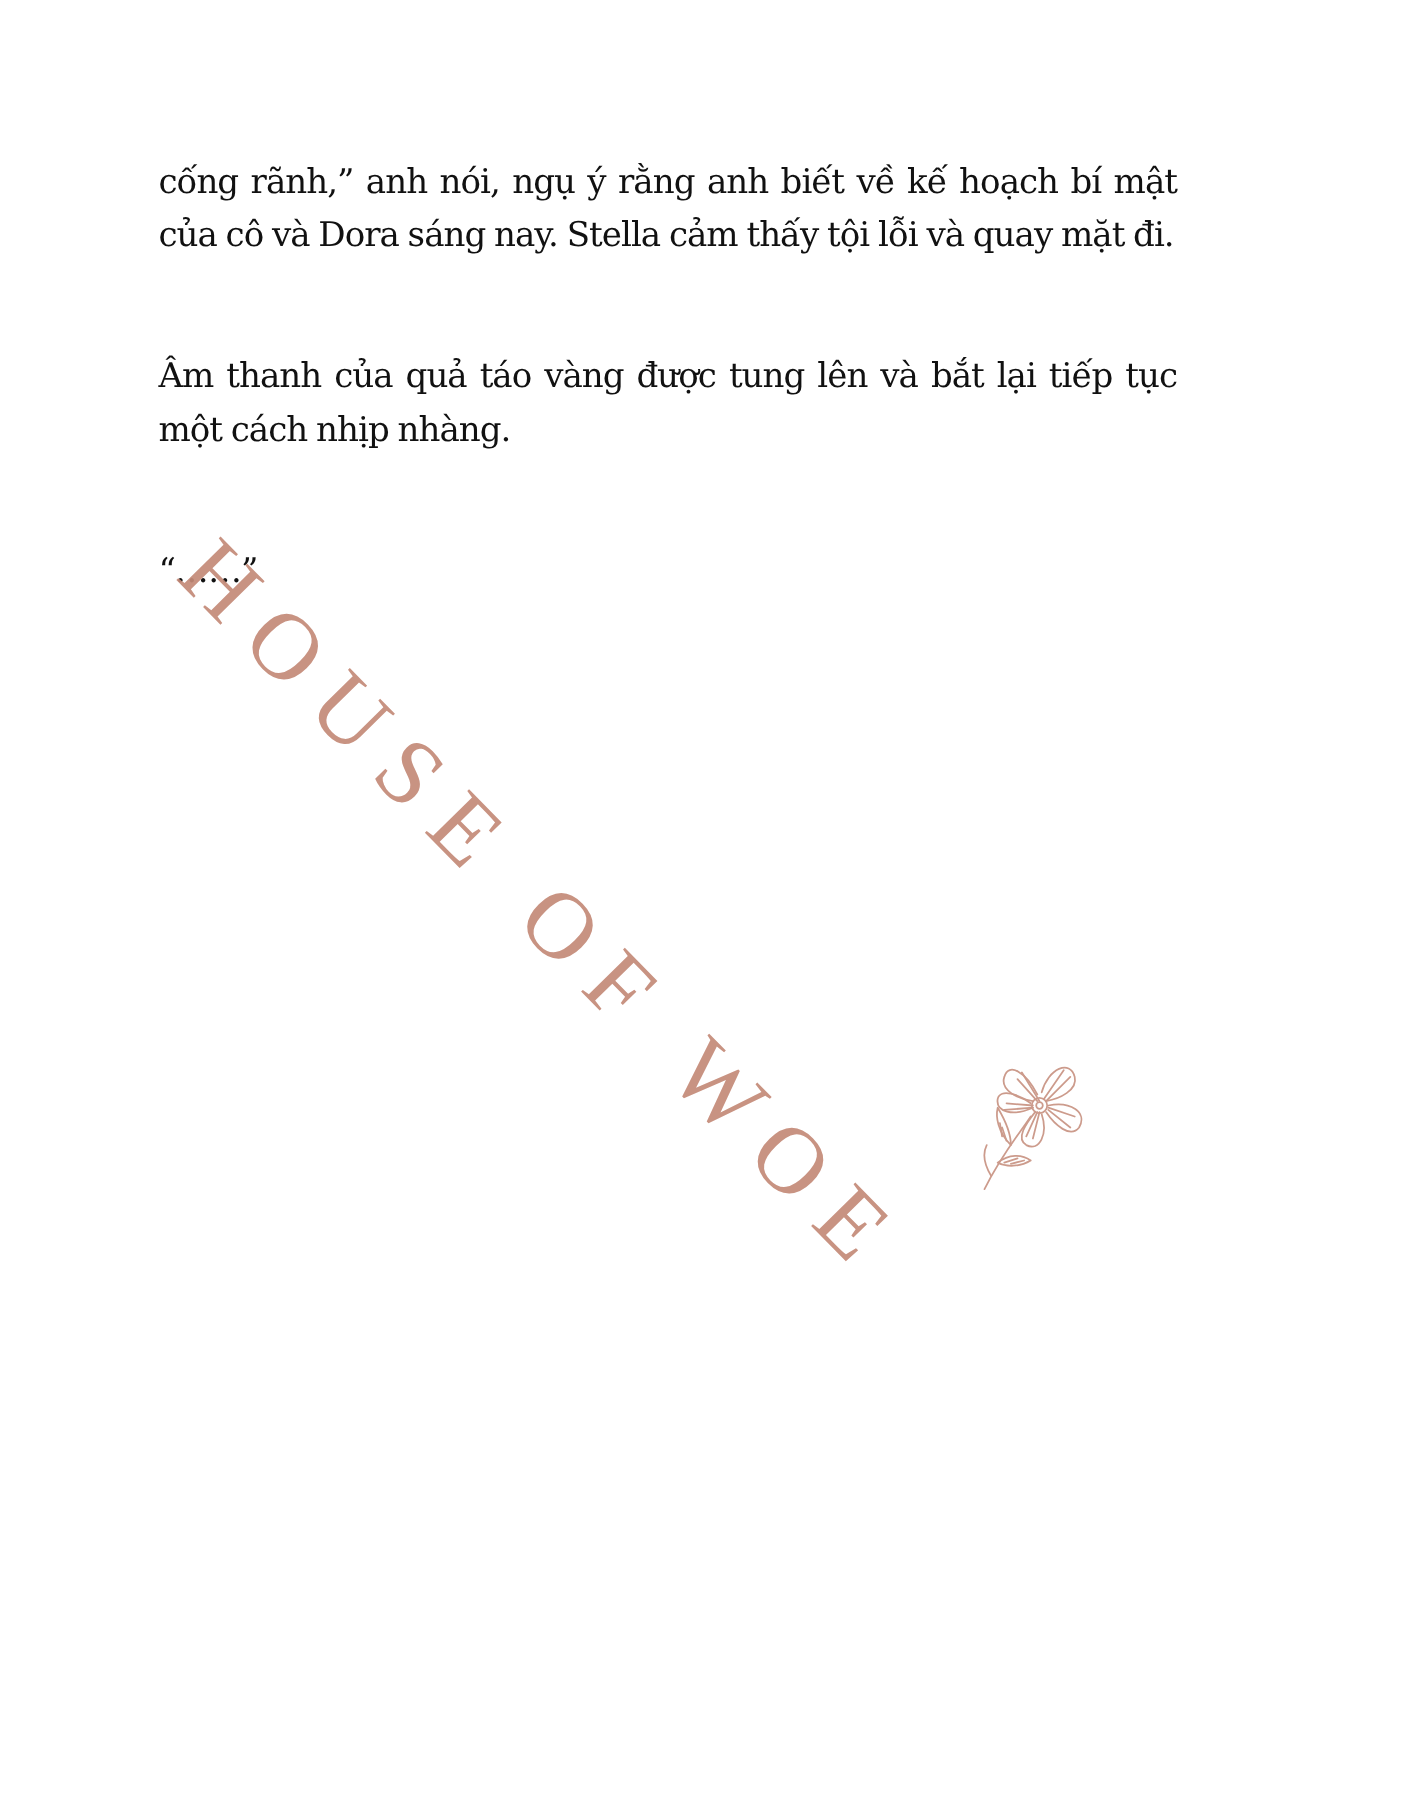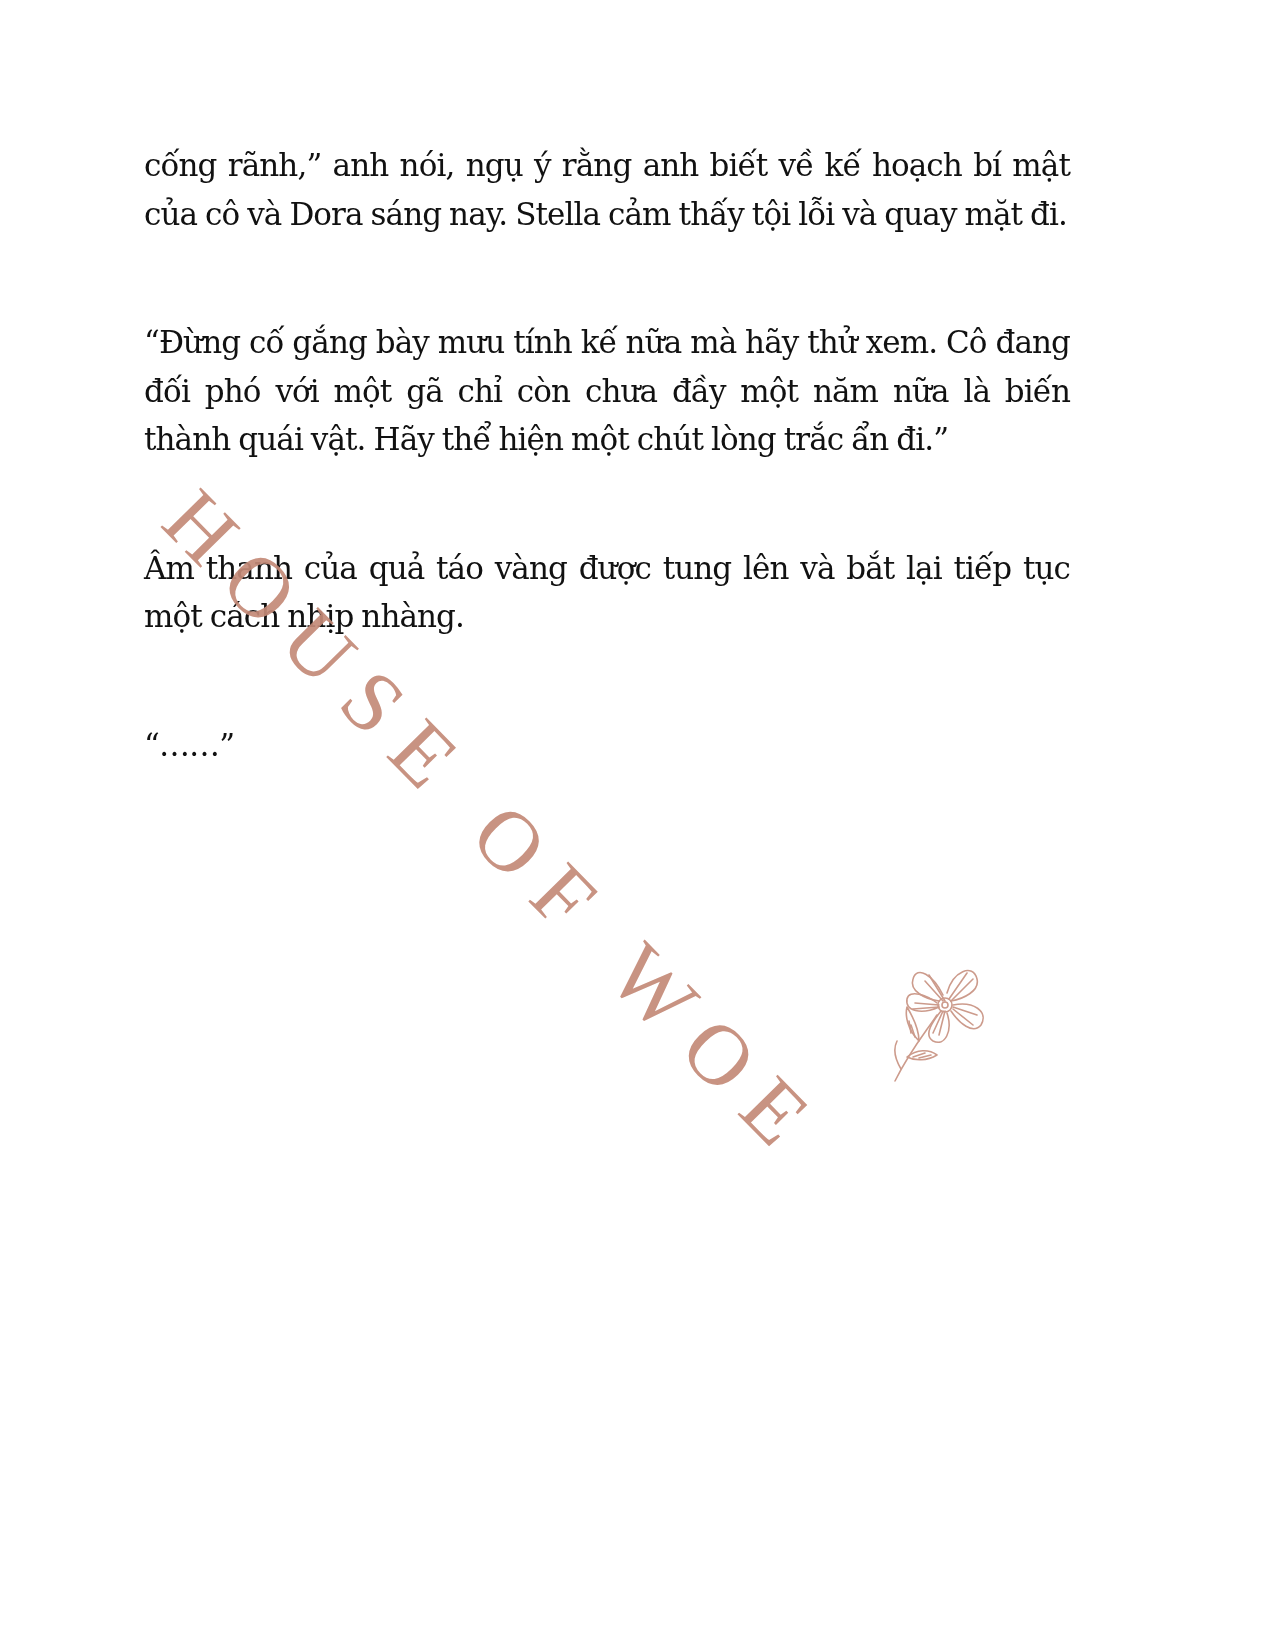--- a/index.html
+++ b/index.html
@@ -69,21 +69,20 @@
       width: 140px;
       height: 140px;
     }
   </style>
 </head>
 <body>
 
 <div class="page">
   <div class="content">
     <p class="para last-line-left">cống rãnh,” anh nói, ngụ ý rằng anh biết về kế hoạch bí mật của cô và Dora sáng nay. Stella cảm thấy tội lỗi và quay mặt đi.</p>
-    <p class="para last-line-left">“Đừng cố gắng bày mưu tính kế nữa mà hãy thử xem. Cô đang đối phó với một gã chỉ còn chưa đầy một năm nữa là biến thành quái vật. Hãy thể hiện một chút lòng trắc ẩn đi.”</p>
     <p class="para last-line-left">Âm thanh của quả táo vàng được tung lên và bắt lại tiếp tục một cách nhịp nhàng.</p>
     <p class="para last-line-left">“……”</p>
   </div>
 
   <div class="watermark">
     <div class="wm-text">HOUSE OF WOE</div>
     <svg class="wm-flower" viewBox="0 0 140 140">
       <g fill="none" stroke="#c48a78" stroke-width="1.6" stroke-linecap="round" stroke-linejoin="round" opacity="0.85">
 
         <path d="M88 50 C78 30, 62 20, 58 34 C54 46, 70 54, 84 56"></path>

